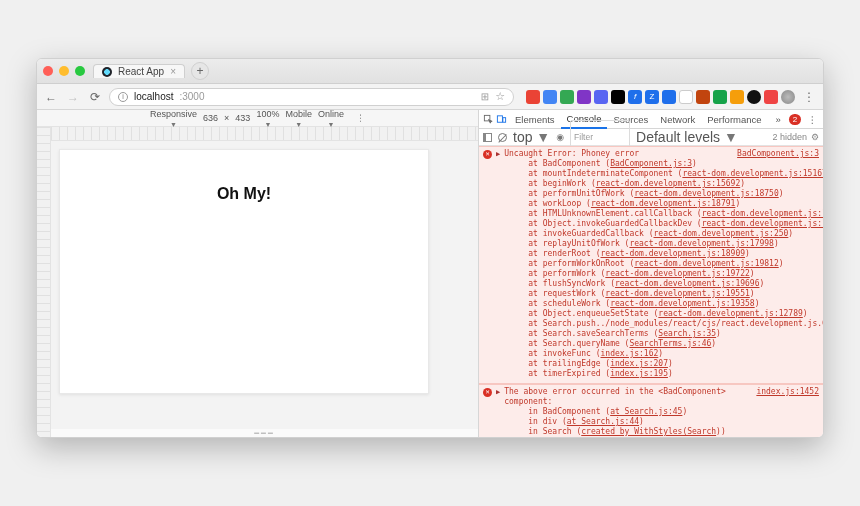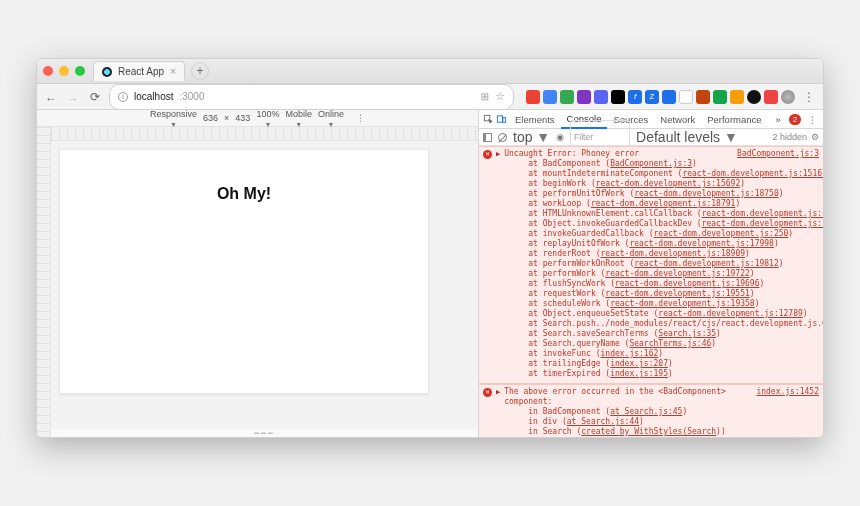--- a/index.html
+++ b/index.html
@@ -7,28 +7,28 @@
   .window {
     position: absolute; left: 36px; top: 58px; width: 788px; height: 380px;
     background: #fff; border-radius: 6px; box-shadow: 0 10px 30px rgba(0,0,0,0.25);
     border: 1px solid #d0d0d0; display: flex; flex-direction: column; overflow: hidden;
   }
   
   .tabstrip { height: 25px; background: linear-gradient(#ececec,#e1e1e1); display: flex; align-items: center; padding: 0 6px; border-bottom: 1px solid #cfcfcf;}
   .traffic { display: flex; gap: 6px; margin-right: 8px;}
   .dot { width: 10px; height: 10px; border-radius: 50%; }
   .dot.r{background:#ff5f57;} .dot.y{background:#ffbd2e;} .dot.g{background:#28c940;}
-  .tab { background:#f7f7f7; border:1px solid #cfcfcf; border-bottom:none; border-radius:4px 4px 0 0; height:20px; display:flex; align-items:center; padding:0 8px; font-size:10px; color:#444; gap:6px;}
+  .tab { background:#f7f7f7; border:1px solid #cfcfcf; border-bottom:none; border-radius:4px 4px 0 0; height:14px; display:flex; align-items:center; padding:0 8px; font-size:10px; color:#444; gap:6px;}
   .tab .fav{width:10px;height:10px;border-radius:50%;background:radial-gradient(circle,#61dafb 40%,transparent 42%), #20232a;}
   .tab .x{color:#999;font-size:10px;}
   .newtab{width:18px;height:18px;border-radius:50%;background:#e6e6e6;display:flex;align-items:center;justify-content:center;color:#666;font-size:12px;margin-left:6px;border:1px solid #cfcfcf;}
   
   .toolbar{height:26px;background:#f3f3f3;border-bottom:1px solid #d6d6d6;display:flex;align-items:center;padding:0 6px;gap:6px;}
   .navicon{width:16px;height:16px;display:flex;align-items:center;justify-content:center;color:#6a6a6a;font-size:12px;}
-  .omnibox{flex:1;height:26px;border:1px solid #d0d0d0;border-radius:10px;background:#fff;display:flex;align-items:center;padding:0 8px;font-size:10px;color:#555;gap:6px;}
+  .omnibox{flex:1;height:18px;border:1px solid #d0d0d0;border-radius:10px;background:#fff;display:flex;align-items:center;padding:0 8px;font-size:10px;color:#555;gap:6px;}
   .omnibox .info{width:10px;height:10px;border:1px solid #9a9a9a;border-radius:50%;display:flex;align-items:center;justify-content:center;font-size:7px;color:#7a7a7a;}
   .omnibox .host{color:#222;}
   .omnibox .path{color:#9a9a9a;}
   .omnibox .spacer{flex:1;}
   .omnibox .star{color:#9a9a9a;font-size:11px;}
   .exts{display:flex;gap:3px;align-items:center;margin-left:6px;}
   .ext{width:14px;height:14px;border-radius:3px;display:block;}
   
   .body{flex:1;display:flex;min-height:0;}
   .left{flex:0 0 442px;display:flex;flex-direction:column;border-right:1px solid #d6d6d6;min-width:0;}

